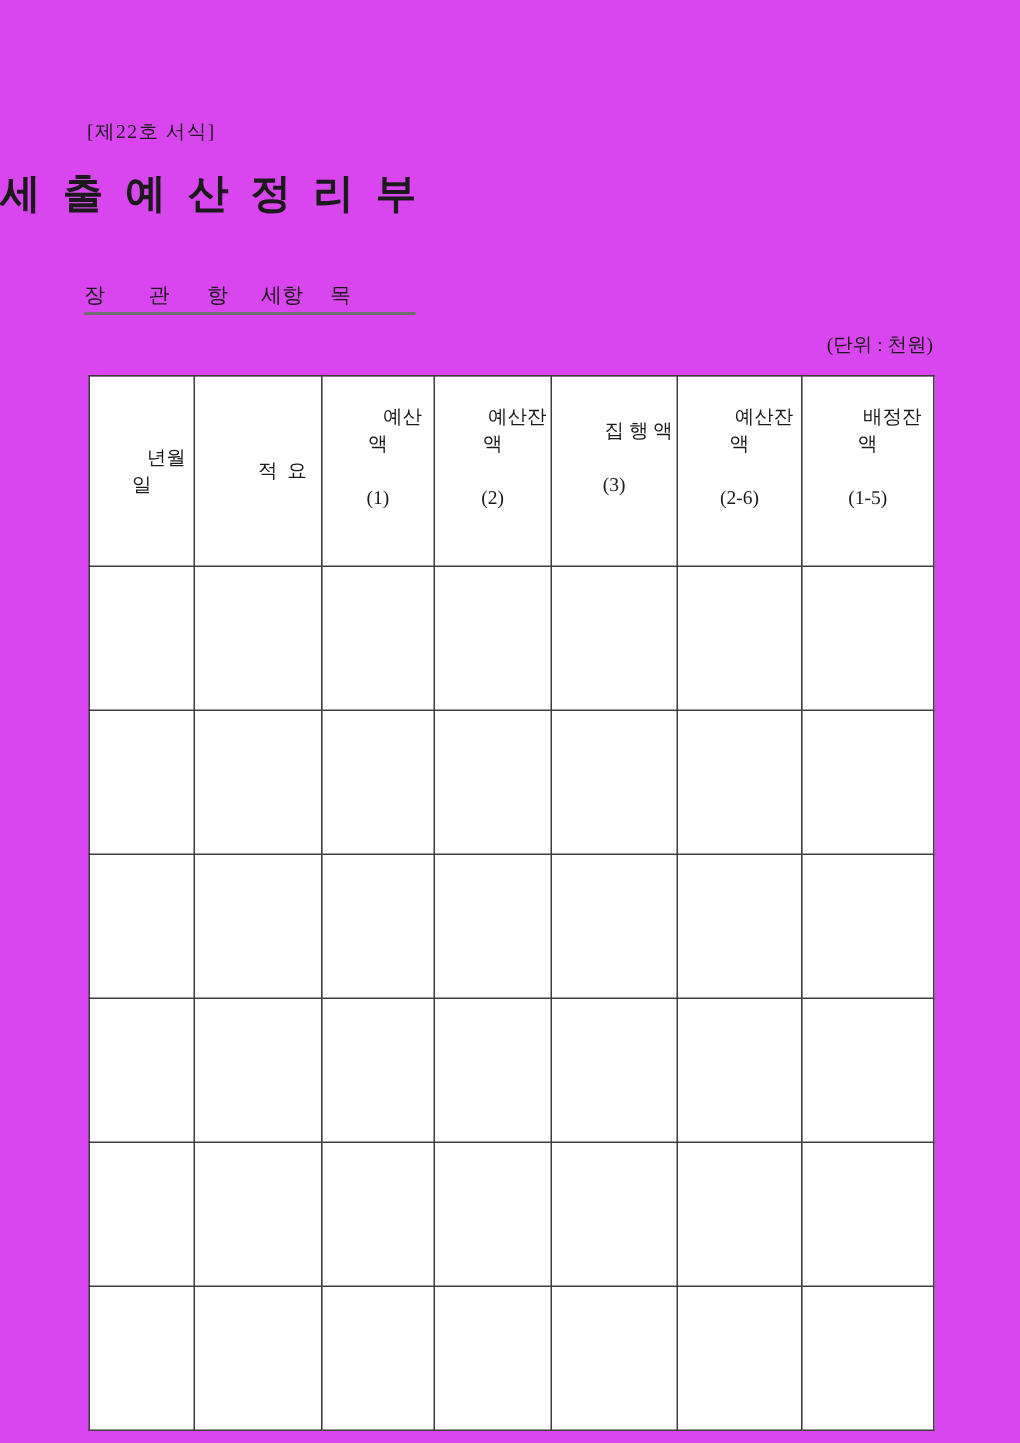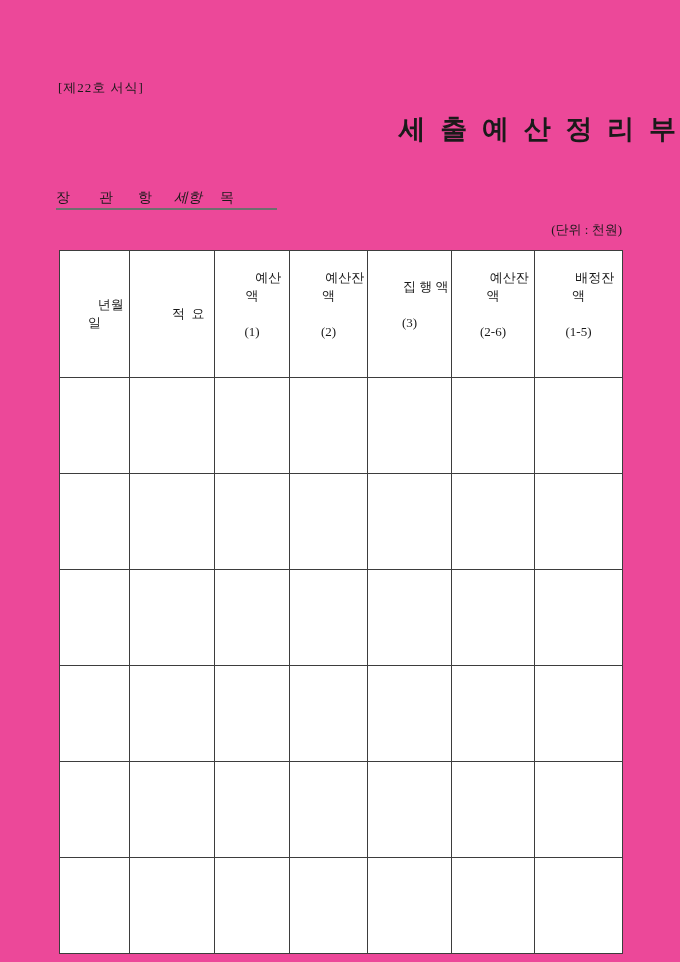--- a/index.html
+++ b/index.html
@@ -4,46 +4,46 @@
 <style>
   * { margin: 0; padding: 0; box-sizing: border-box; }
   html, body { background: #ffffff; }
   body {
     width: 680px; height: 962px;
     font-family: "Liberation Serif", "DejaVu Serif", serif;
     color: #1a1a1a;
     position: relative;
     overflow: hidden;
   }
-  .page { position: relative; width: 680px; height: 962px; background: #ec4899; }
+  .page { position: relative; width: 680px; height: 962px; background: #d946ef; }
 
   .form-number {
     position: absolute; left: 58px; top: 79px;
     font-size: 13px; letter-spacing: 1px; white-space: pre;
   }
 
   .doc-title {
     position: absolute; left: 0; top: 111px; width: 680px;
-    text-align: right;
+    text-align: left;
     font-size: 27px; font-weight: bold;
     letter-spacing: 4px; white-space: pre;
   }
 
   .hierarchy-line {
     position: absolute; left: 56px; top: 188px;
     width: 221px; height: 22px;
     border-bottom: 2px solid #6e6e6e;
     font-size: 14px; line-height: 20px;
     white-space: nowrap;
   }
   .hierarchy-line .h-item { display: inline-block; }
   .h-jang  { margin-right: 29px; }
   .h-gwan  { margin-right: 25px; }
   .h-hang  { margin-right: 22px; }
-  .h-sehang{ margin-right: 18px; font-style: italic; }
+  .h-sehang{ margin-right: 18px; }
 
   .unit-note {
     position: absolute; right: 58px; top: 221px;
     font-size: 13px; white-space: pre; text-align: center;
   }
 
   table.budget-table {
     position: absolute; left: 59px; top: 250px;
     width: 563px;
     border-collapse: collapse;

